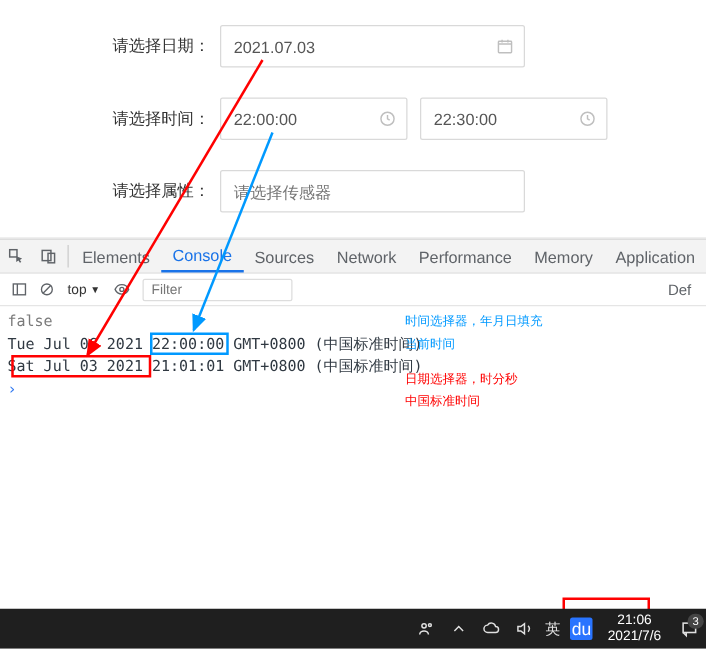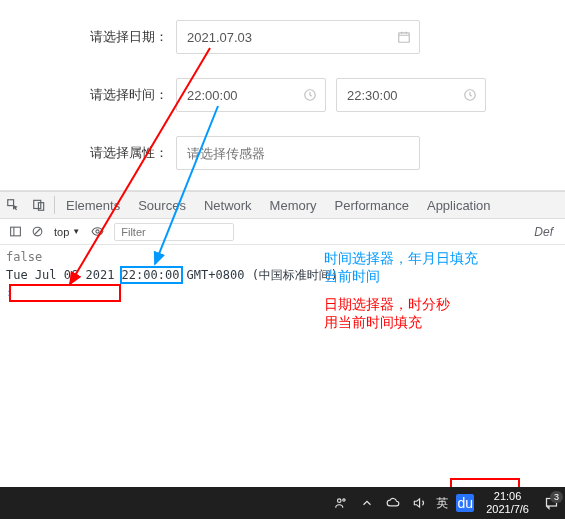--- a/index.html
+++ b/index.html
@@ -23,28 +23,28 @@
 .dt-tab { padding: 0 9px; height: 100%; display: flex; align-items: center; cursor: pointer; color: #5f6368; }
 .dt-tab.active { color: #1a73e8; border-bottom: 2px solid #1a73e8; }
 .dt-sep { width: 1px; height: 18px; background: #ccc; margin: 0 2px; }
 
 .console-bar { display: flex; align-items: center; height: 26px; border-bottom: 1px solid #e5e5e5; background: #fff; font-size: 12px; padding: 0 4px; }
 .cb-icon { width: 22px; display: flex; align-items: center; justify-content: center; cursor: pointer; }
 .cb-icon svg { width: 13px; height: 13px; }
 .cb-top { display: flex; align-items: center; padding: 0 6px; color: #333; cursor: pointer; font-size: 11px; }
 .cb-top .tri { font-size: 8px; margin-left: 3px; }
 .filter-input { border: 1px solid #ddd; border-radius: 2px; height: 18px; padding: 0 6px; font-size: 11px; color: #999; width: 120px; margin-left: 6px; }
-.cb-right { margin-left: auto; padding-right: 8px; color: #5f6368; font-size: 12px; font-style: italic; }
+.cb-right { margin-left: auto; padding-right: 8px; color: #5f6368; font-size: 12px; }
 
 .console-body { font-family: Consolas, Menlo, monospace; font-size: 12px; padding: 3px 6px; line-height: 18px; position: relative; }
 .console-line { white-space: pre; color: #303942; }
 .console-line.gray { color: #7a7a7a; }
 .console-prompt { color: #367cf1; }
 
-.annot { position: absolute; font-size: 14px; font-weight: 500; white-space: pre; }
+.annot { position: absolute; font-size: 10px; font-weight: 500; white-space: pre; }
 
 .hl-red  { position: absolute; border: 2px solid #ff0000; }
 .hl-blue { position: absolute; border: 2px solid #0099ff; }
 
 .taskbar { position: absolute; bottom: 0; left: 0; right: 0; height: 32px; background: #1f1f1f; display: flex; align-items: center; color: #fff; font-size: 11px; }
 .tb-spacer { flex: 1; }
 .tb-icon { width: 26px; display: flex; align-items: center; justify-content: center; height: 100%; color: #e0e0e0; cursor: pointer; }
 .tb-icon svg { width: 14px; height: 14px; }
 .tb-txt { padding: 0 4px; color: #e0e0e0; font-size: 12px; }
 .du-badge { width: 18px; height: 18px; background: #2974ff; color: #fff; display: flex; align-items: center; justify-content: center; font-size: 14px; border-radius: 2px; margin: 0 4px; cursor: pointer; }
@@ -108,24 +108,25 @@
       </svg>
   </div>
   <div class="dt-icon">
     <svg viewBox="0 0 24 24" fill="none" stroke="#5f6368" stroke-width="2">
         <rect x="3" y="4" width="12" height="14"></rect>
         <rect x="11" y="8" width="9" height="13"></rect>
       </svg>
   </div>
   <div class="dt-sep"></div>
   <div class="dt-tab">Elements</div>
+  <div class="dt-tab active">Console</div>
   <div class="dt-tab">Sources</div>
   <div class="dt-tab">Network</div>
+  <div class="dt-tab">Performance</div>
   <div class="dt-tab">Memory</div>
-  <div class="dt-tab">Performance</div>
   <div class="dt-tab">Application</div>
 </div>
 
 <div class="console-bar">
   <div class="cb-icon">
     <svg viewBox="0 0 24 24" fill="none" stroke="#5f6368" stroke-width="2">
         <rect x="3" y="4" width="18" height="16"></rect>
         <path d="M9 4v16"></path>
       </svg>
   </div>
@@ -145,27 +146,28 @@
         <path d="M2 12s3-7 10-7 10 7 10 7-3 7-10 7S2 12 2 12z"></path>
       </svg>
   </div>
   <input class="filter-input" placeholder="Filter" style="">
   <div class="cb-right">Def</div>
 </div>
 
 <div class="console-body">
   <div class="console-line gray">false</div>
   <div class="console-line"><span>Tue Jul 06 2021 </span><span>22:00:00</span><span> GMT+0800 (中国标准时间)</span></div>
+  <div class="console-line"><span>Sat Jul 03 2021</span><span> 21:01:01 GMT+0800 (中国标准时间)</span></div>
   <div class="console-line console-prompt">›</div>
 </div>
 
 <div class="annot" style="left:324px; top:250px; color:#0099ff">时间选择器，年月日填充</div>
 <div class="annot" style="left:324px; top:268px; color:#0099ff">当前时间</div>
 <div class="annot" style="left:324px; top:296px; color:#ff0000">日期选择器，时分秒</div>
-<div class="annot" style="left:324px; top:314px; color:#ff0000">用当前时间填充</div>
+<div class="annot" style="left:324px; top:314px; color:#ff0000">中国标准时间</div>
 
 <div class="hl-blue" style="left:120px; top:266px; width:63px; height:18px"></div>
 <div class="hl-red" style="left:9px;  top:284px; width:112px; height:18px"></div>
 <div class="hl-red" style="left:450px; top:478px; width:70px; height:38px"></div>
 
 <svg class="arrow" width="565" height="519">
   <defs>
     <marker id="ar-red" markerWidth="8" markerHeight="8" refX="6" refY="3" orient="auto">
         <path d="M0,0 L7,3 L0,6 Z" fill="#ff0000"></path>
       </marker>

